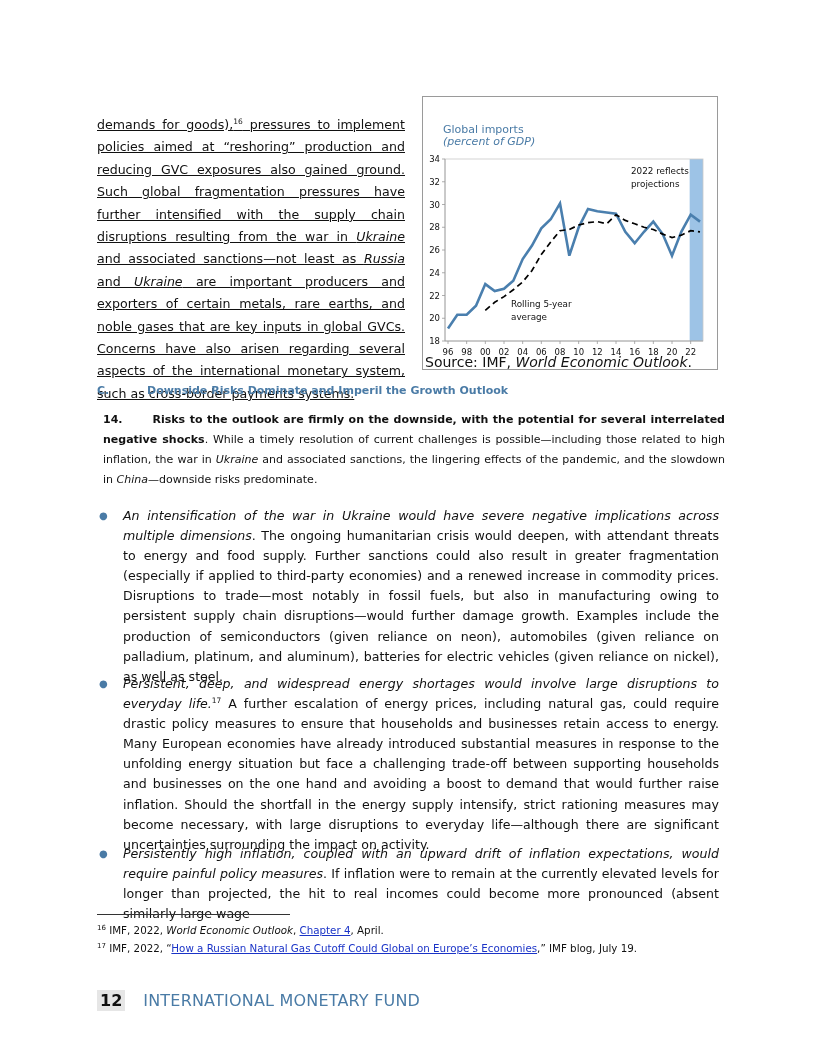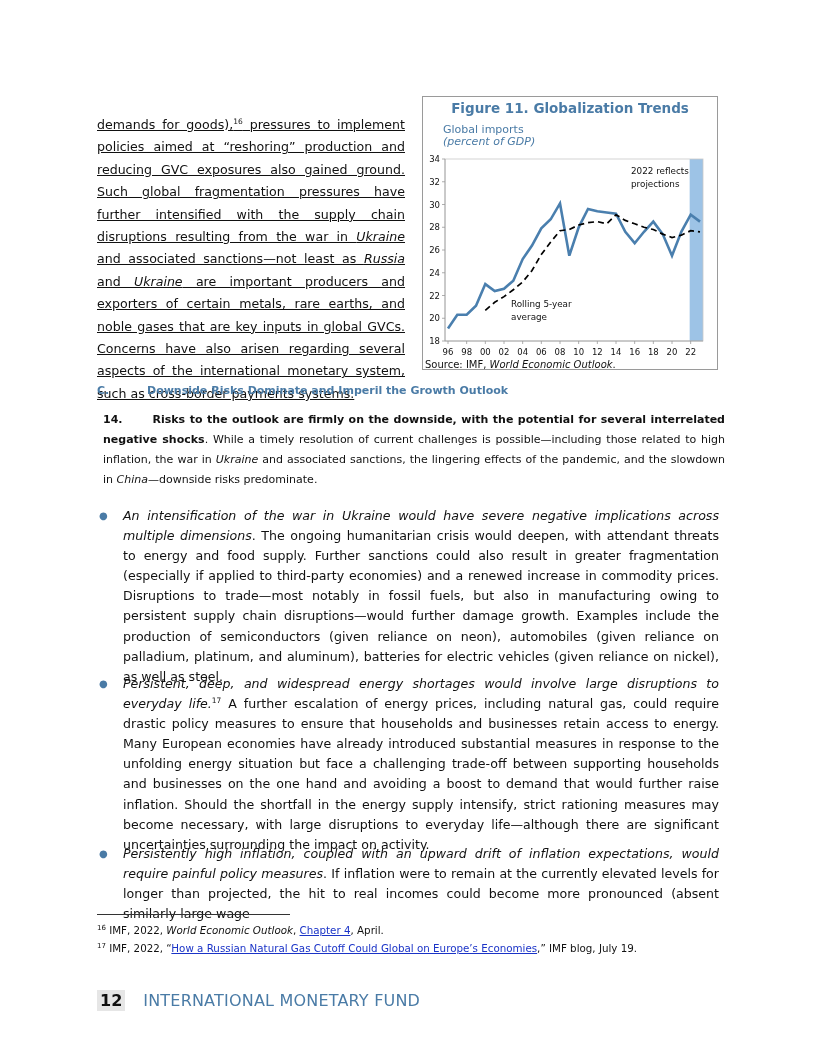--- a/index.html
+++ b/index.html
@@ -2,21 +2,21 @@
 <html><head>
 <meta charset="utf-8">
 <style>
   html, body { margin: 0; padding: 0; background: #ffffff; }
   body { width: 816px; height: 1056px; position: relative; font-family: "DejaVu Sans", sans-serif; color: #111; overflow: hidden; }
   .col-text { position: absolute; left: 97px; top: 114px; width: 308px; font-size: 12.6px; line-height: 22.4px; text-align: justify; text-decoration: underline; }
   .figure { position: absolute; left: 422px; top: 96px; width: 296px; height: 274px; border: 1px solid #9a9a9a; box-sizing: border-box; }
   .fig-title { position: absolute; left: 0; width: 100%; top: 3px; text-align: center; font-weight: bold; font-size: 13.5px; color: #4a7ba6; }
   .fig-ylabel { position: absolute; left: 20px; top: 27px; font-size: 11px; color: #4a7ba6; line-height: 12px; }
   .fig-ylabel i { font-style: italic; }
-  .fig-source { position: absolute; left: 2px; bottom: -1px; font-size: 10px; color: #111; }
+  .fig-source { position: absolute; left: 2px; bottom: -1px; font-size: 14px; color: #111; }
   svg.chart { position: absolute; left: 0; top: 0; }
   .section-head { position: absolute; left: 97px; top: 384px; font-size: 11px; font-weight: bold; color: #4a7ba6; }
   .section-head .letter { display: inline-block; width: 50px; }
   .para { position: absolute; left: 103px; width: 622px; font-size: 11px; line-height: 20.1px; text-align: justify; }
   .para b { font-weight: bold; }
   .bullet { position: absolute; left: 97px; width: 622px; font-size: 12.6px; line-height: 20.1px; text-align: justify; }
   .bullet .dot { position: absolute; left: 2px; top: 0; color: #4a7ba6; font-size: 10px; }
   .bullet .body { margin-left: 26px; }
   .footrule { position: absolute; left: 97px; top: 914px; width: 193px; border-top: 1px solid #333; }
   .footnote { position: absolute; left: 97px; font-size: 10.3px; line-height: 14px; }
@@ -26,21 +26,20 @@
   .pagenum { display: inline-block; background: #e6e6e6; font-weight: bold; padding: 1px 3px; color: #111; }
   .org { margin-left: 18px; color: #4a7ba6; letter-spacing: 0.2px; }
   sup { font-size: 7.5px; vertical-align: 5px; line-height: 0; }
 </style>
 </head>
 <body>
 
 <div class="col-text" id="leftcol"><span>demands for goods),</span><sup>16</sup><span> pressures to implement policies aimed at “reshoring” production and reducing GVC exposures also gained ground. Such global fragmentation pressures have further intensified with the supply chain disruptions resulting from the war in </span><i>Ukraine</i><span> and associated sanctions—not least as </span><i>Russia</i><span> and </span><i>Ukraine</i><span> are important producers and exporters of certain metals, rare earths, and noble gases that are key inputs in global GVCs. Concerns have also arisen regarding several aspects of the international monetary system, such as cross-border payments systems.</span></div>
 
 <div class="figure">
-  <div class="fig-title">Figure 11. Globalization Trends</div>
   <div class="fig-ylabel">
     <div>Global imports</div>
     <div><i>(percent of GDP)</i></div>
   </div>
   <svg class="chart" id="chart" width="296" height="274">
       <rect x="266.6666666666667" y="62" width="13.333333333333314" height="182" fill="#9dc3e6"></rect>
       <rect x="22" y="62" width="258" height="182" fill="none" stroke="#c8c8c8" stroke-width="0.8"></rect>
       <line x1="22" y1="62" x2="22" y2="244" stroke="#999" stroke-width="0.8"></line>
       <line x1="22" y1="244" x2="280" y2="244" stroke="#999" stroke-width="0.8"></line>
       <line x1="19" y1="244" x2="22" y2="244" stroke="#999" stroke-width="0.8"></line>

